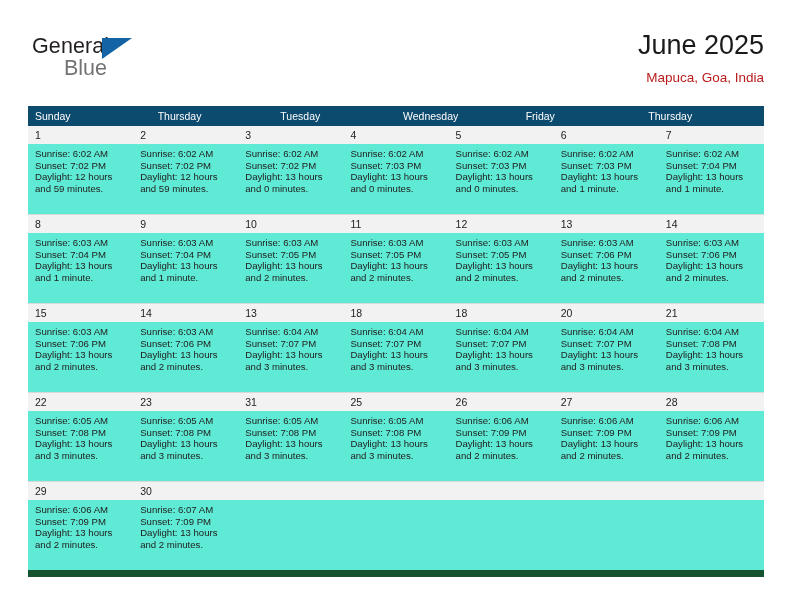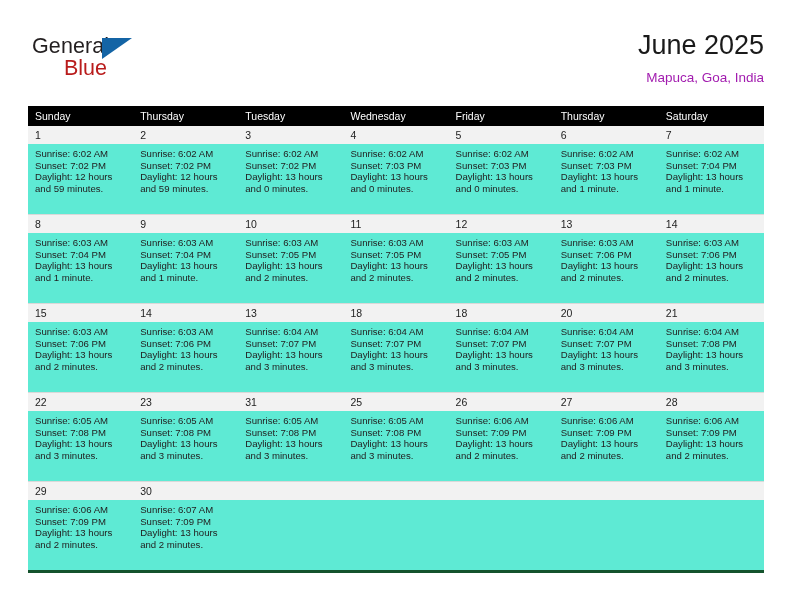--- a/index.html
+++ b/index.html
@@ -39,21 +39,21 @@
     font-size: 21.5px;
     letter-spacing: 0.1px;
     color: #231f20;
     font-family: "Liberation Sans", sans-serif;
   }
   .logo-blue {
     position: absolute;
     left: 32px;
     top: 22px;
     font-size: 21.5px;
-    color: #b91c1c;
+    color: #737373;
     font-family: "Liberation Sans", sans-serif;
   }
   .logo-triangle {
     position: absolute;
     left: 70px;
     top: 4px;
     width: 0;
     height: 0;
     border-left: 30px solid #1464a5;
     border-bottom: 21px solid transparent;
@@ -67,54 +67,54 @@
   }
   .cal-title {
     font-size: 27px;
     font-weight: normal;
     color: #1a1a1a;
     line-height: 34px;
     white-space: nowrap;
   }
   .cal-subtitle {
     font-size: 13.5px;
-    color: #a21caf;
+    color: #b91c1c;
     line-height: 20px;
     margin-top: 6px;
     white-space: nowrap;
   }
 
   
   .calendar {
     position: absolute;
     left: 28px;
     top: 106px;
     width: 736px;
   }
   .dow-row {
     display: flex;
     width: 736px;
-    background: #000000;
+    background: #0c4a6e;
   }
   .dow-cell {
     flex: 1 1 0;
     height: 20px;
     line-height: 20px;
     color: #ffffff;
     font-size: 10.5px;
     padding-left: 7px;
     white-space: nowrap;
     overflow: hidden;
   }
 
   .week {
     width: 736px;
     border-bottom: 1px solid #d9d9d9;
   }
-  .week:last-child { border-bottom: 3px solid #14532d; }
+  .week:last-child { border-bottom: 7px solid #14532d; }
 
   .week-numbers {
     display: flex;
     width: 736px;
     background: #f2f2f2;
   }
   .num-cell {
     flex: 1 1 0;
     height: 18px;
     line-height: 18px;
@@ -159,21 +159,20 @@
   </div>
 
   <div class="calendar">
     <div class="dow-row">
       <div class="dow-cell">Sunday</div>
       <div class="dow-cell">Thursday</div>
       <div class="dow-cell">Tuesday</div>
       <div class="dow-cell">Wednesday</div>
       <div class="dow-cell">Friday</div>
       <div class="dow-cell">Thursday</div>
-      <div class="dow-cell">Saturday</div>
     </div>
 
     <div class="week">
       <div class="week-numbers">
         <div class="num-cell">1</div>
         <div class="num-cell">2</div>
         <div class="num-cell">3</div>
         <div class="num-cell">4</div>
         <div class="num-cell">5</div>
         <div class="num-cell">6</div>

